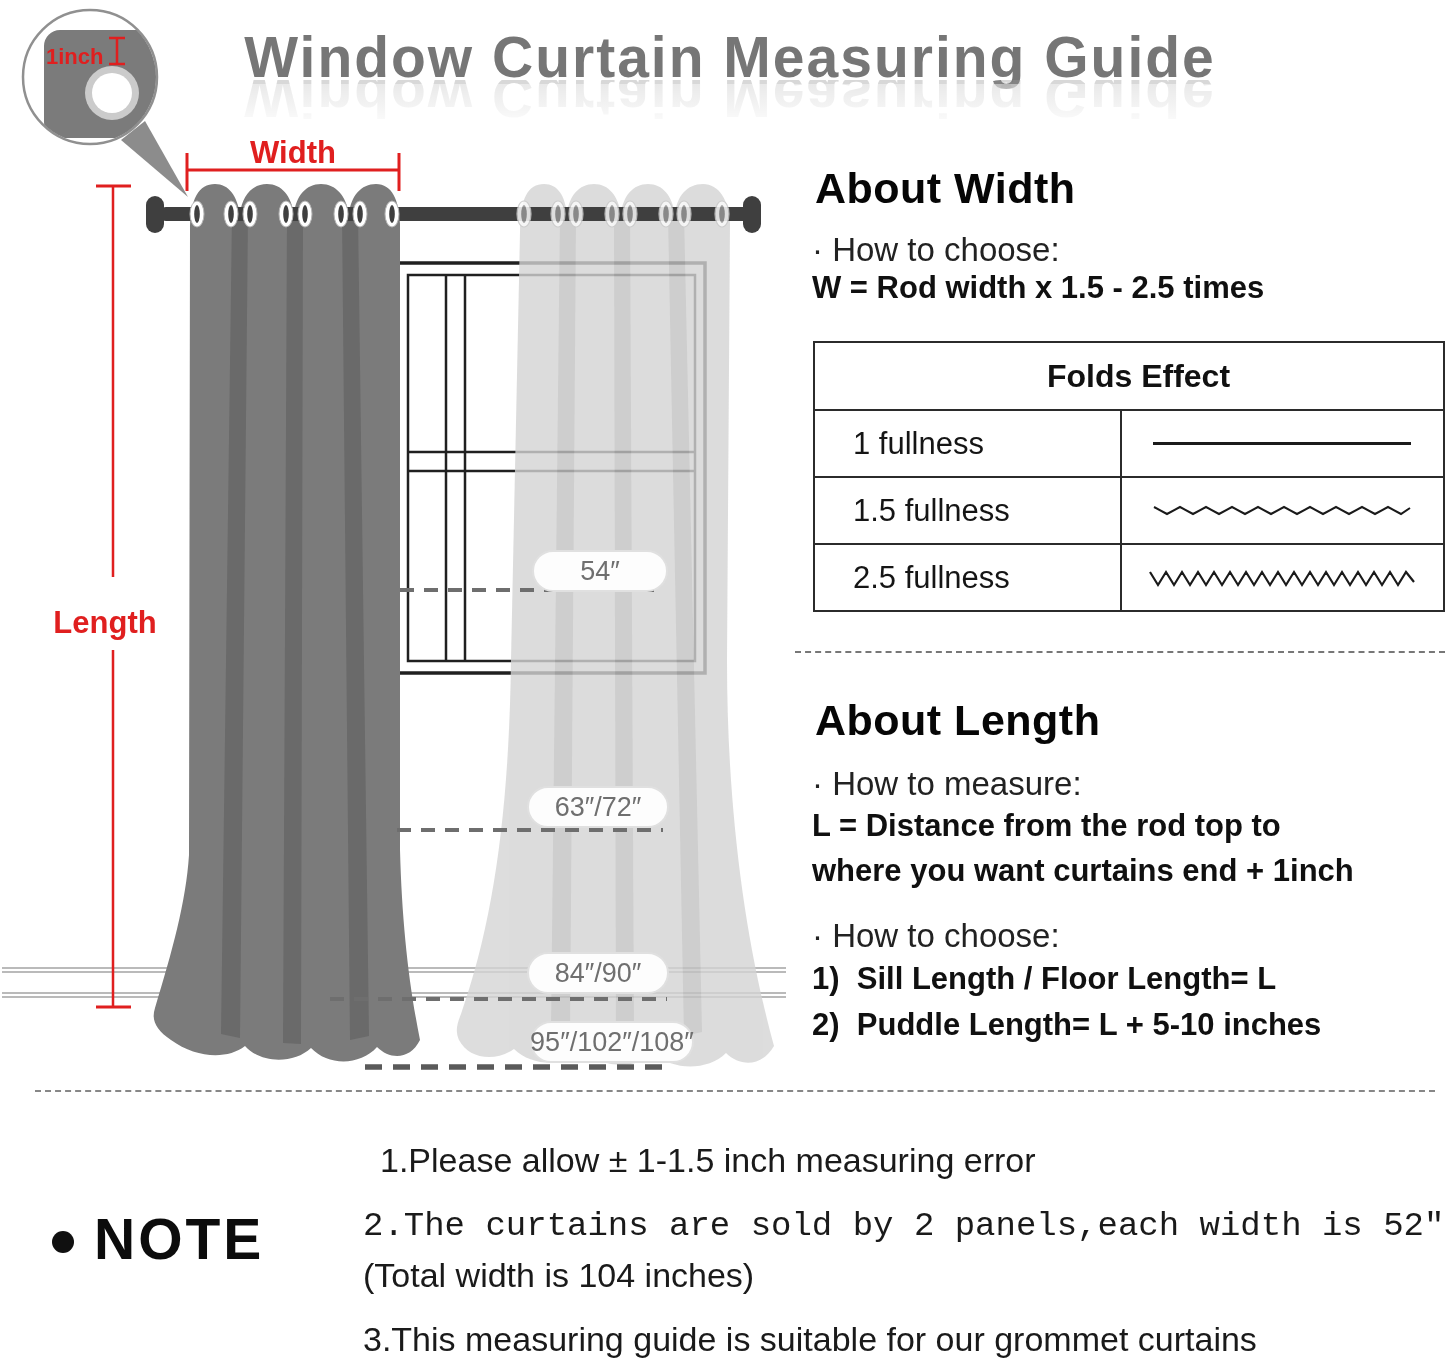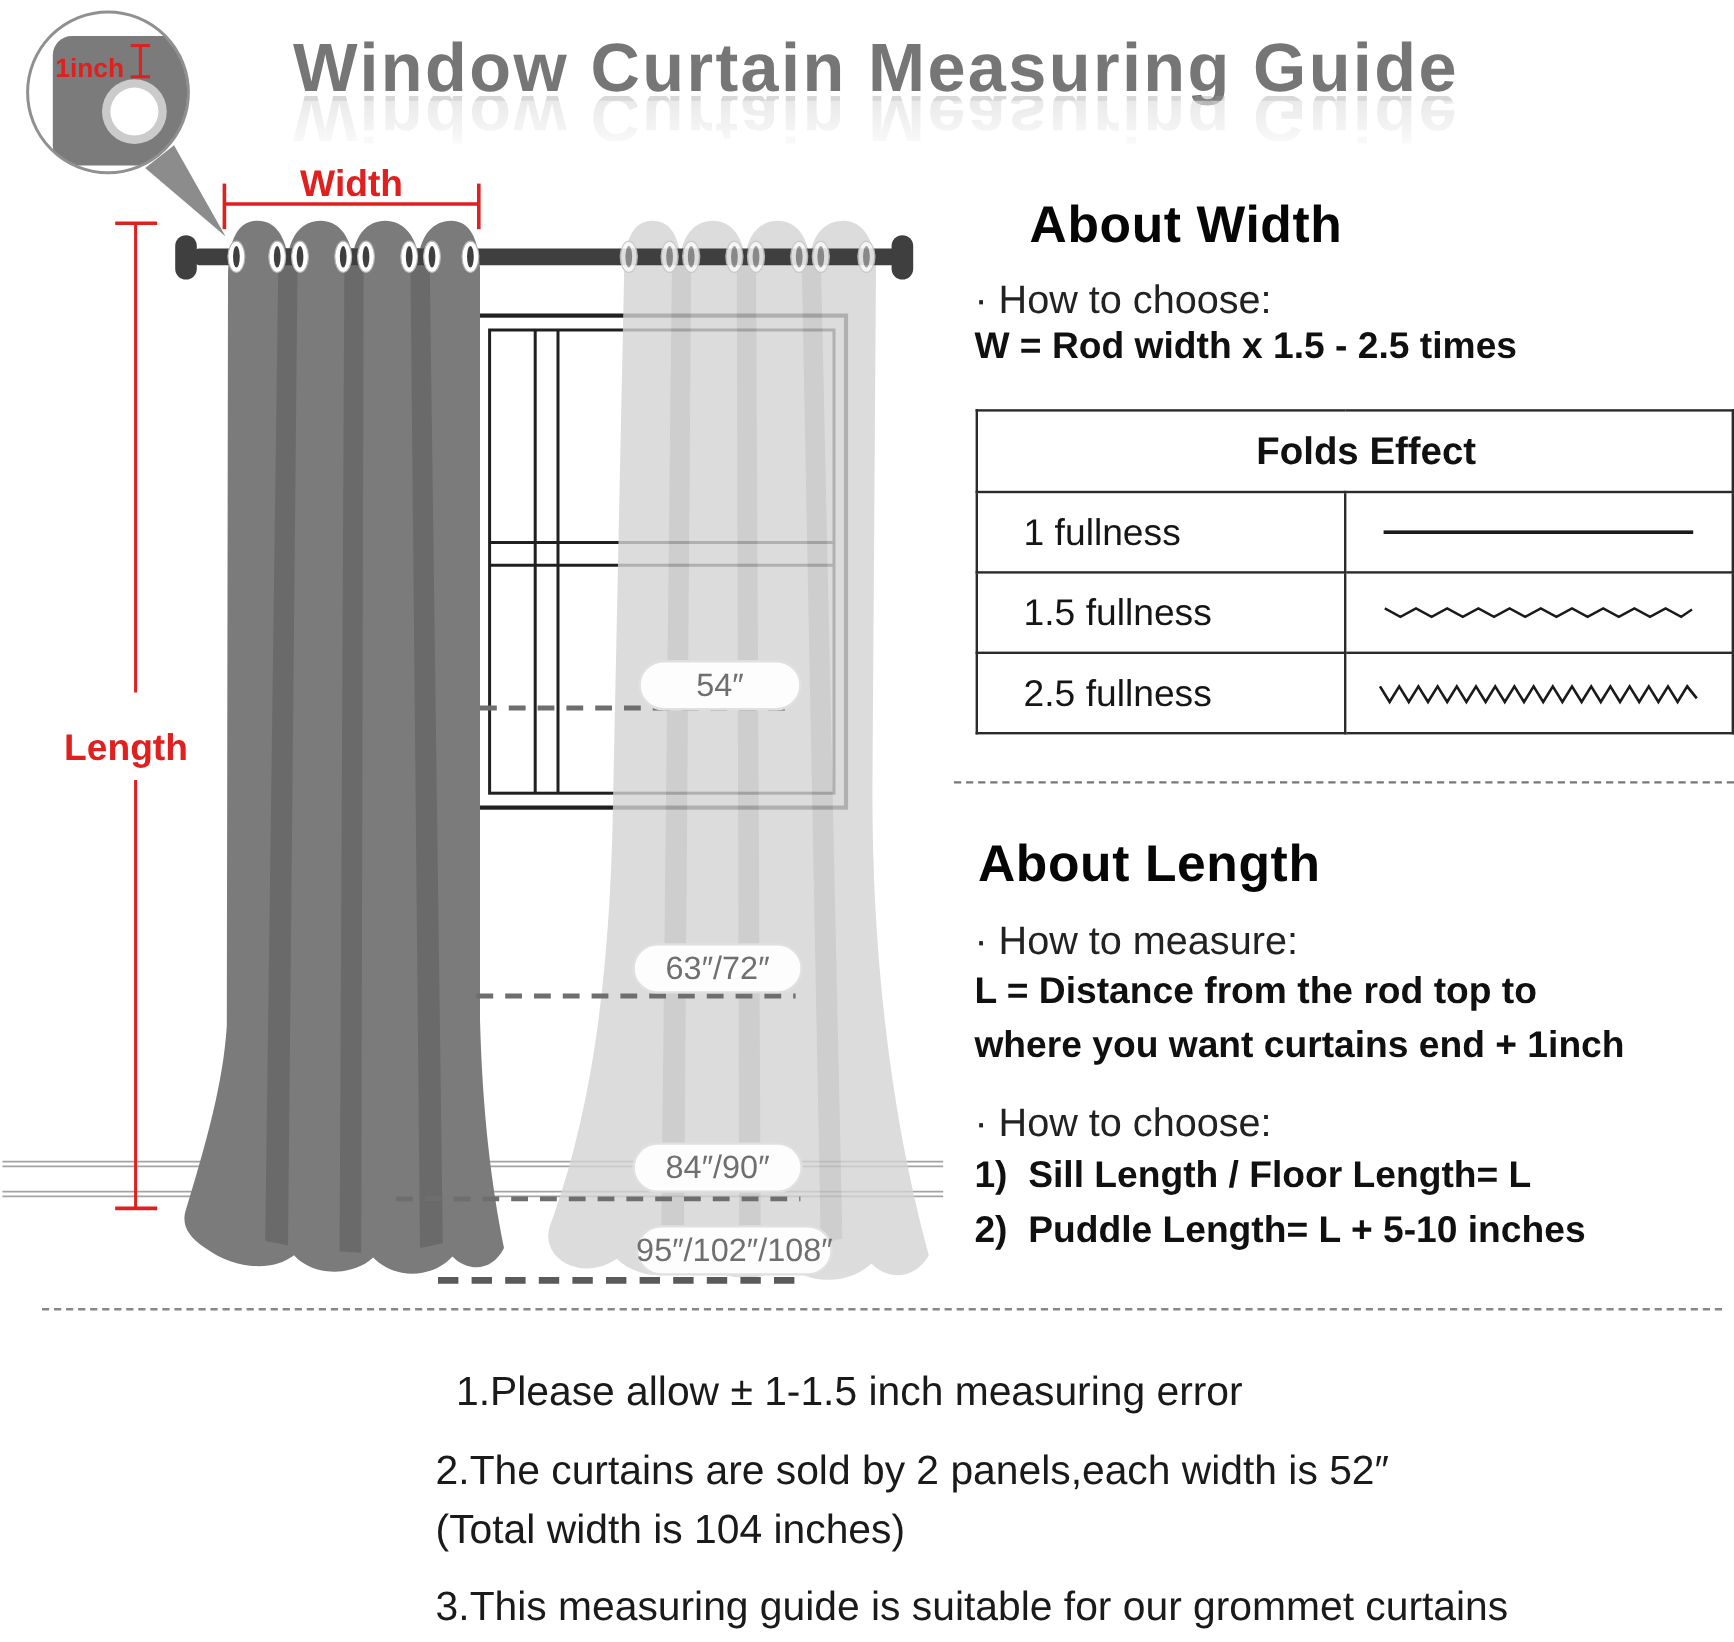--- a/index.html
+++ b/index.html
@@ -206,21 +206,21 @@
       </g>
       <text class="red-label" x="46" y="64" font-size="22">1inch</text>
       <g stroke="#e01f1f" stroke-width="2.5">
         <line x1="117" y1="38" x2="117" y2="64"></line>
         <line x1="109" y1="38" x2="125" y2="38"></line>
         <line x1="109" y1="64" x2="125" y2="64"></line>
       </g>
     </g>
   </svg>
 
-  <div class="rc heading" style="left:858px;top:164px;">About Width</div>
+  <div class="rc heading" style="left:815px;top:164px;">About Width</div>
   <div class="rc bullet-line" style="left:812px;top:231px;">· How to choose:</div>
   <div class="rc formula" style="left:812px;top:270px;">W = Rod width x 1.5 - 2.5 times</div>
 
   <table class="folds">
     <tbody>
         <tr>
       <td class="tbl-header" colspan="2">Folds Effect</td>
     </tr>
     <tr>
       <td class="tbl-label">1 fullness</td>
@@ -252,19 +252,23 @@
   <div class="rc bullet-line" style="left:812px;top:765px;">· How to measure:</div>
   <div class="rc heading" style="left:815px;top:696px;">About Length</div>
   <div class="rc formula2" style="left:812px;top:804px;">L = Distance from the rod top to</div>
   <div class="rc formula2" style="left:812px;top:849px;">where you want curtains end + 1inch</div>
   <div class="rc bullet-line" style="left:812px;top:917px;">· How to choose:</div>
   <div class="rc formula" style="left:812px;top:961px;">1)  Sill Length / Floor Length= L</div>
   <div class="rc formula" style="left:812px;top:1007px;">2)  Puddle Length= L + 5-10 inches</div>
 
   <div class="bottom-dotted"></div>
 
+  <div class="note-label">
+    <div class="note-bullet"></div>
+    <div class="note-word">NOTE</div>
+  </div>
 
   <div class="note-item" style="top:1141px;margin-left:17px;">1.Please allow ± 1-1.5 inch measuring error</div>
-  <div class="note-item" style="top:1207px;">2.The curtains are sold by 2 panels,each width is 52″</div>
+  <div class="note-item" style="top:1207px;font-family:Liberation Mono, monospace;">2.The curtains are sold by 2 panels,each width is 52″</div>
   <div class="note-item" style="top:1256px;">(Total width is 104 inches)</div>
   <div class="note-item" style="top:1320px;">3.This measuring guide is suitable for our grommet curtains</div>
 
 </div>
 
 </body></html>

